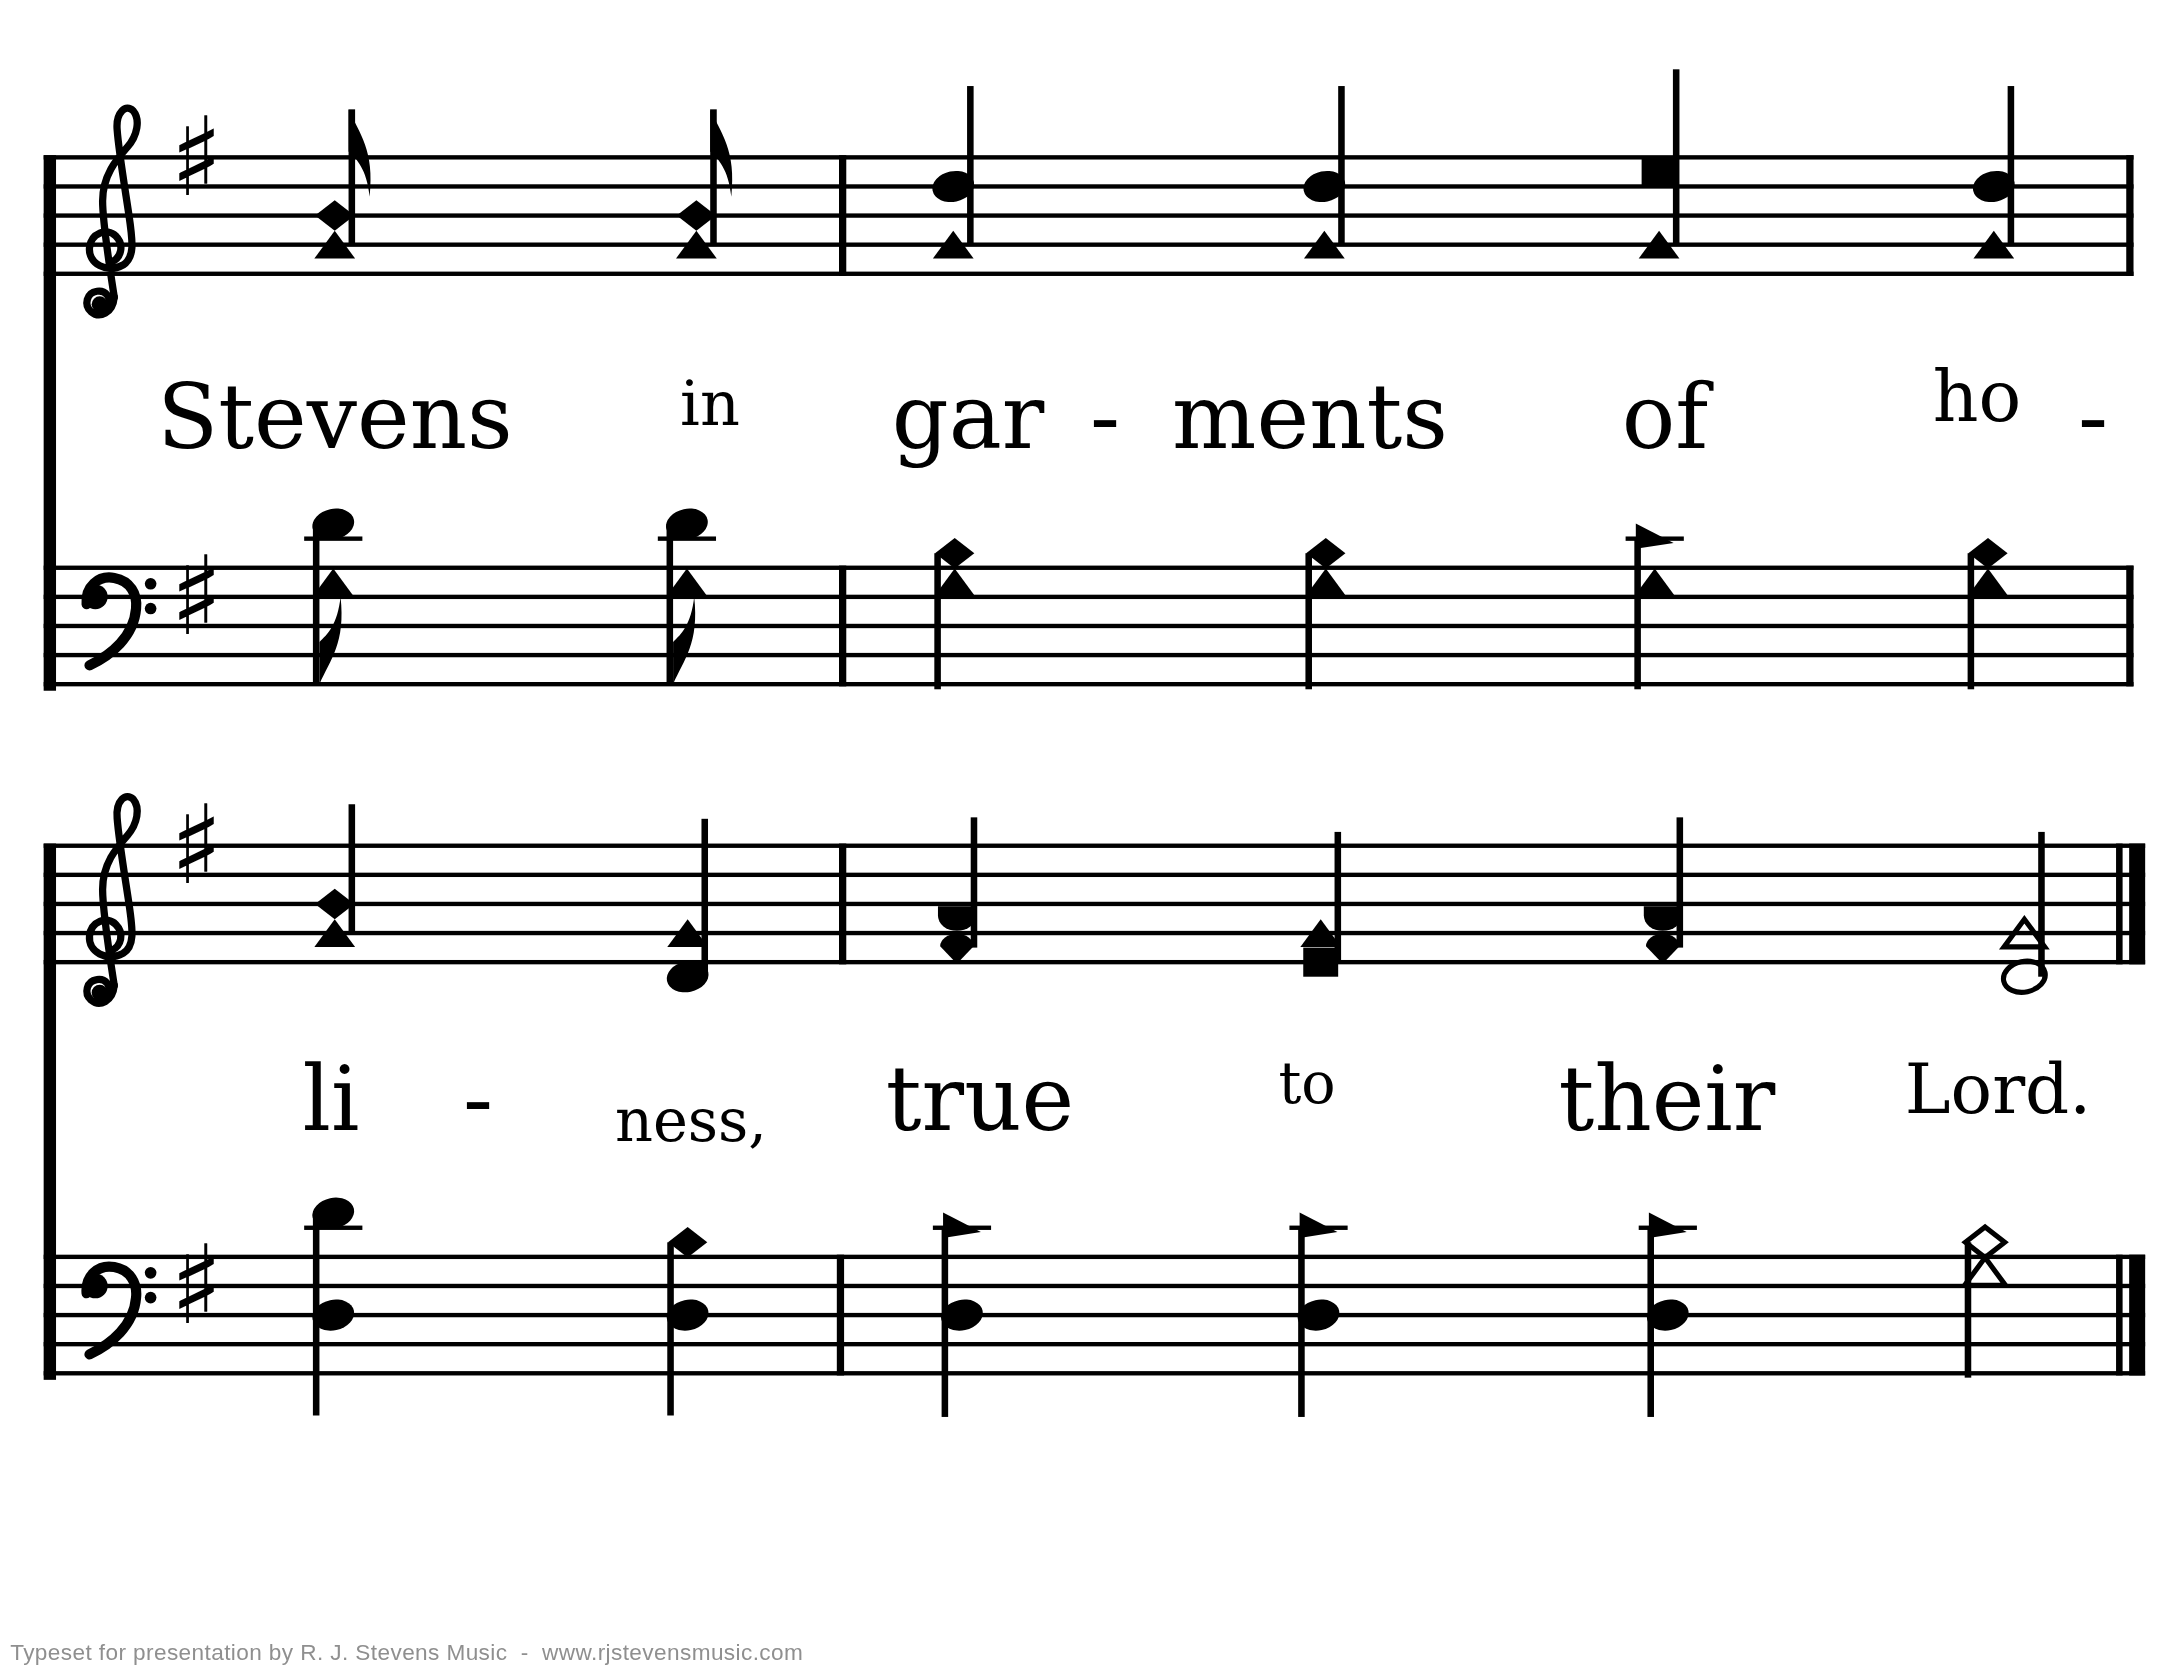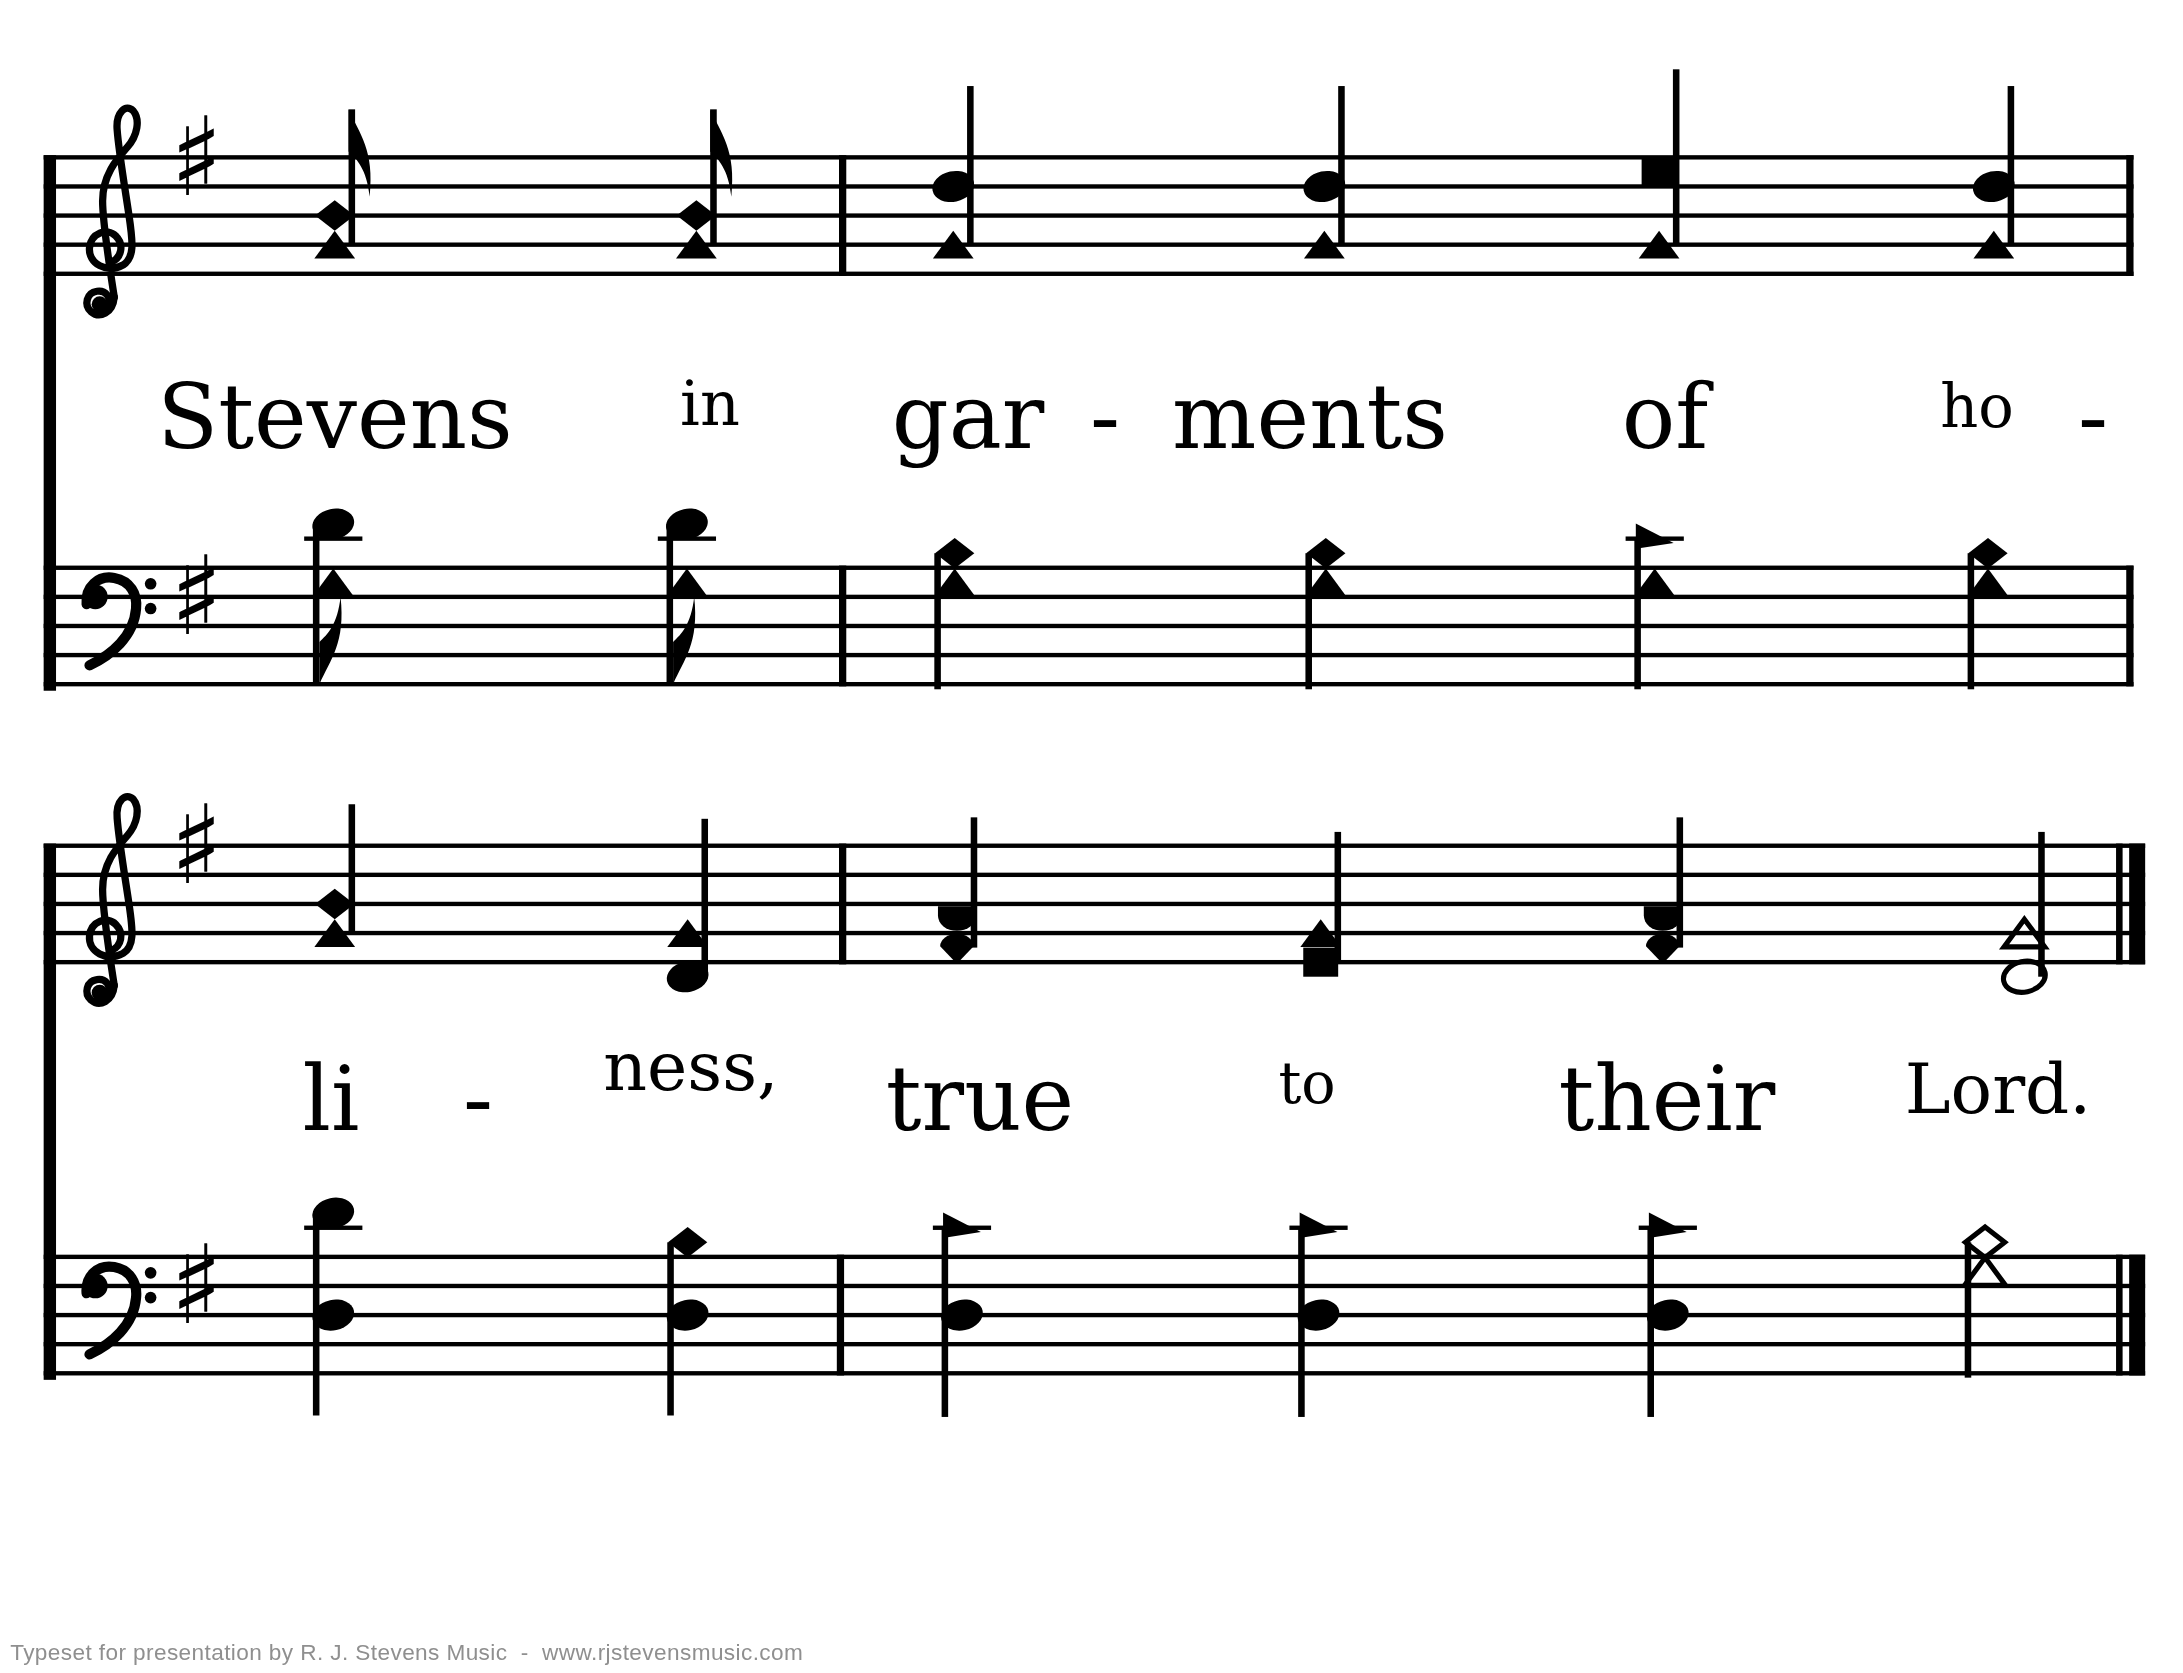--- a/index.html
+++ b/index.html
@@ -255,25 +255,25 @@
         <polygon points="-28,19 28,19 0,-19" style="stroke:#000000;stroke-width:7;fill:none;"></polygon>
       </g>
     </svg>
   <div class="lyrics-layer">
       <span class="lyric-word" style="font-size: 89px; left: 335px; top: 373px;">Stevens</span>
       <span class="lyric-word" style="font-size: 62px; left: 710px; top: 373px;">in</span>
       <span class="lyric-word" style="font-size: 89px; left: 968px; top: 373px;">gar</span>
       <span class="lyric-word" style="font-size: 89px; left: 1105px; top: 373px;">-</span>
       <span class="lyric-word" style="font-size: 89px; left: 1310px; top: 373px;">ments</span>
       <span class="lyric-word" style="font-size: 89px; left: 1665px; top: 373px;">of</span>
-      <span class="lyric-word" style="font-size: 59px; left: 1977px; top: 377px;">ho</span>
+      <span class="lyric-word" style="font-size: 71px; left: 1977px; top: 361px;">ho</span>
       <span class="lyric-word" style="font-size: 89px; left: 2093px; top: 373px;">-</span>
       <span class="lyric-word" style="font-size: 89px; left: 331px; top: 1055px;">li</span>
       <span class="lyric-word" style="font-size: 89px; left: 478px; top: 1055px;">-</span>
-      <span class="lyric-word" style="font-size: 68px; left: 691px; top: 1033px;">ness,</span>
+      <span class="lyric-word" style="font-size: 59px; left: 691px; top: 1091px;">ness,</span>
       <span class="lyric-word" style="font-size: 89px; left: 980px; top: 1055px;">true</span>
       <span class="lyric-word" style="font-size: 57px; left: 1307px; top: 1055px;">to</span>
       <span class="lyric-word" style="font-size: 89px; left: 1667px; top: 1055px;">their</span>
       <span class="lyric-word" style="font-size: 69px; left: 1998px; top: 1055px;">Lord.</span>
     </div>
   <div class="footer-credit" style="left: 10.2px; top: 1642px; font-size: 22.6px; color: rgb(143, 143, 143);">Typeset for presentation by R. J. Stevens Music  -  www.rjstevensmusic.com</div>
 </div>
 
 
 </body></html>

